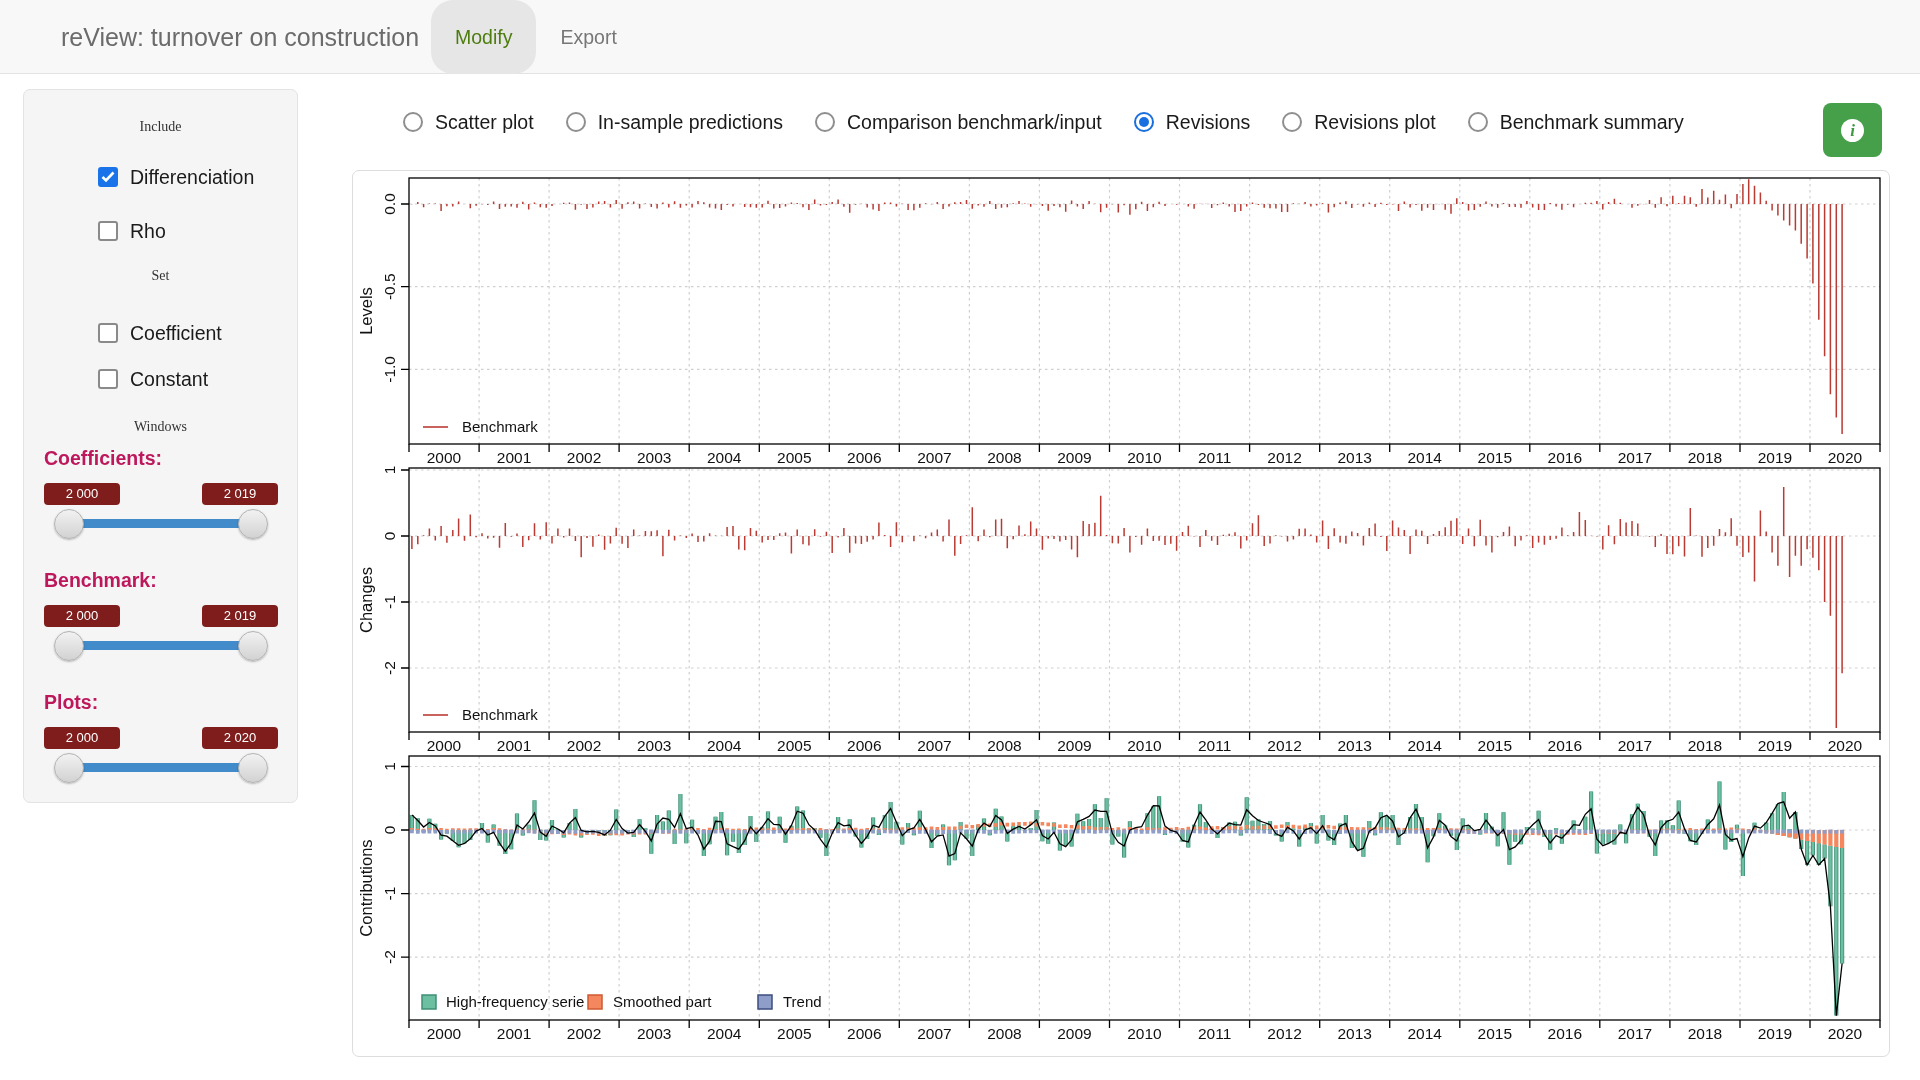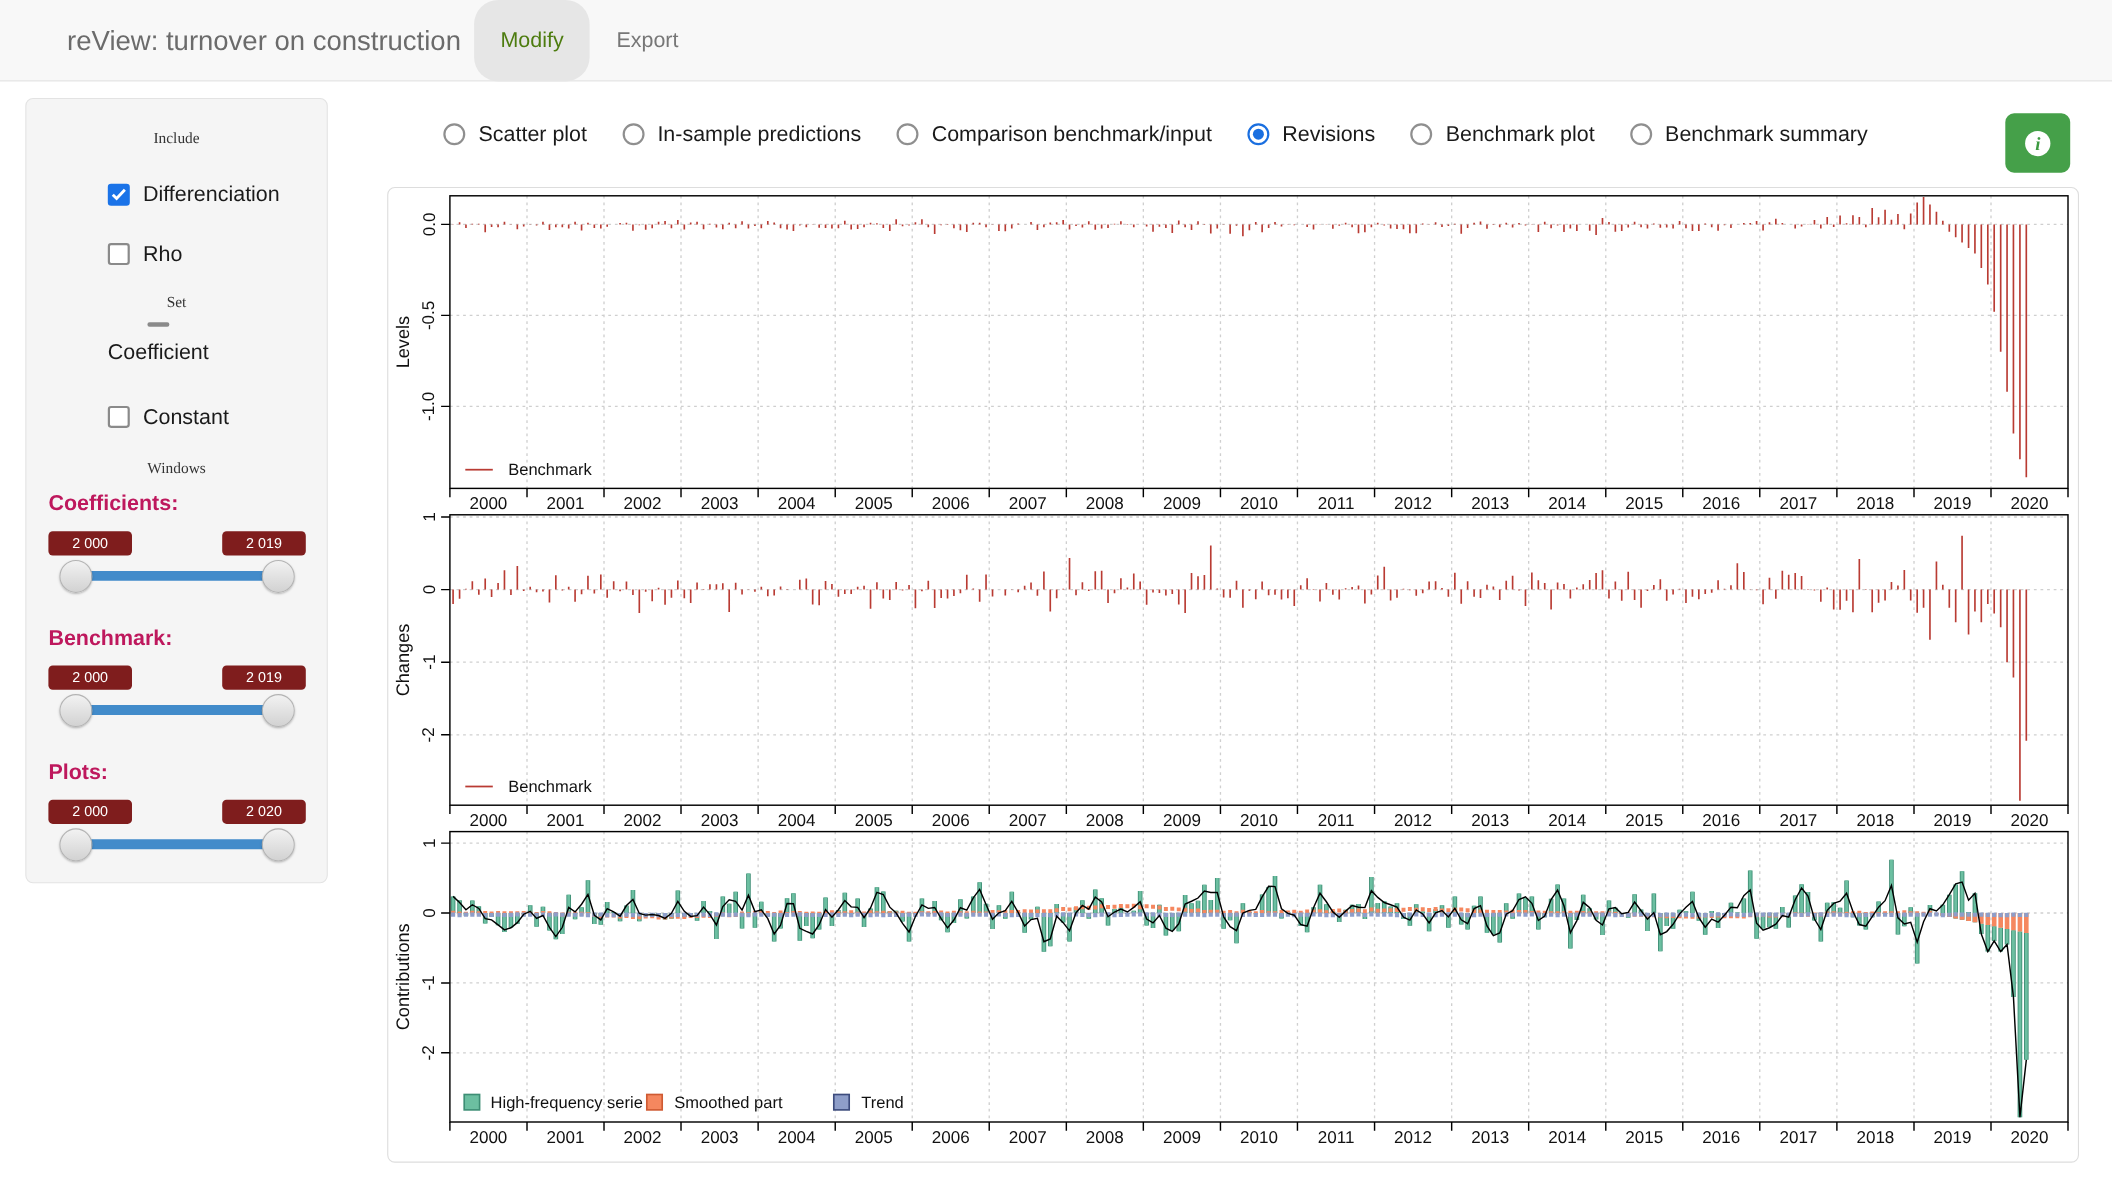--- a/index.html
+++ b/index.html
@@ -58,21 +58,21 @@
       </span>
     <span class="cb-label">Differenciation</span>
   </label>
   <label class="cb-row" style="top:128px;">
     <span class="cb-box"></span>
     <span class="cb-label">Rho</span>
   </label>
 
   <div class="side-head" style="top:178px;">Set</div>
 
-  <label class="cb-row" style="top:203px;flex-direction:column;">
+  <label class="cb-row" style="top:230px;">
     <span class="cb-box"></span>
     <span class="cb-label">Coefficient</span>
   </label>
   <label class="cb-row" style="top:276px;">
     <span class="cb-box"></span>
     <span class="cb-label">Constant</span>
   </label>
 
   <div class="side-head" style="top:329px;">Windows</div>
 
@@ -124,21 +124,21 @@
   <label class="radio-item checked">
     <span class="radio-circle">
         <span class="radio-dot"></span>
       </span>
     <span class="radio-label">Revisions</span>
   </label>
   <label class="radio-item">
     <span class="radio-circle">
         <span class="radio-dot"></span>
       </span>
-    <span class="radio-label">Benchmark plot</span>
+    <span class="radio-label">Revisions plot</span>
   </label>
   <label class="radio-item">
     <span class="radio-circle">
         <span class="radio-dot"></span>
       </span>
     <span class="radio-label">Benchmark summary</span>
   </label>
 </div>
 
 <button class="info-btn">

